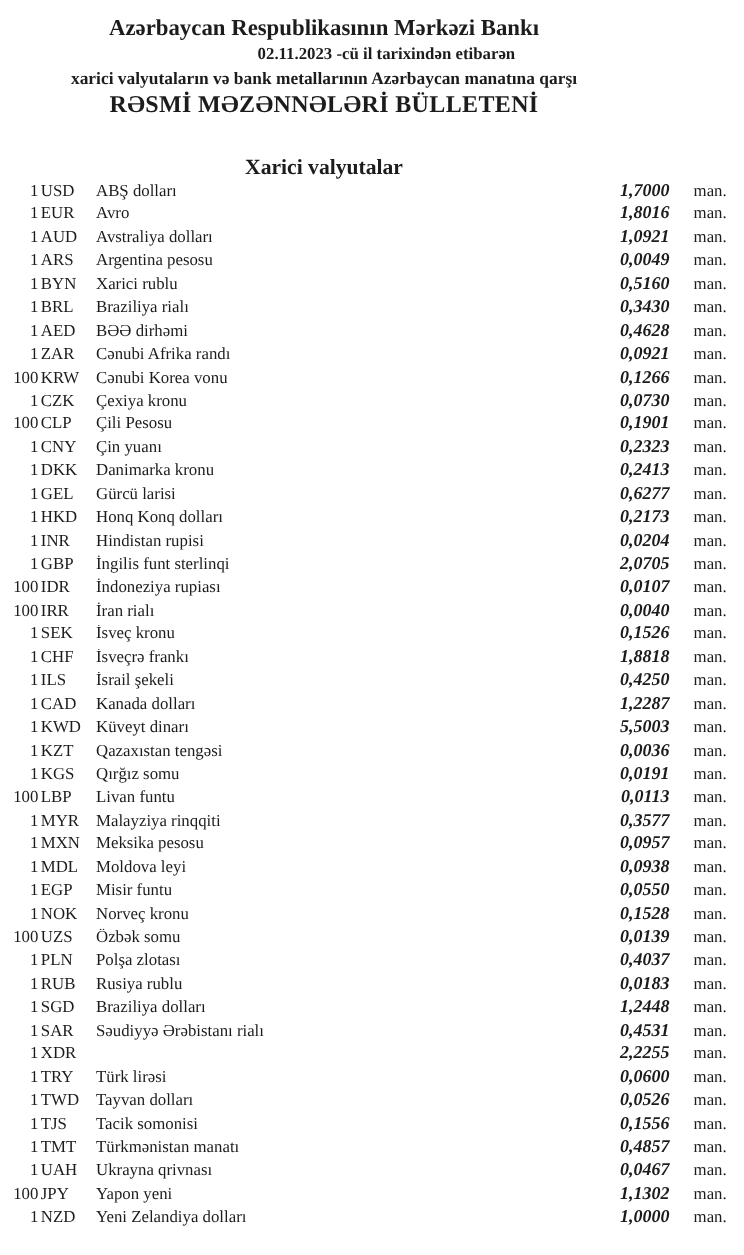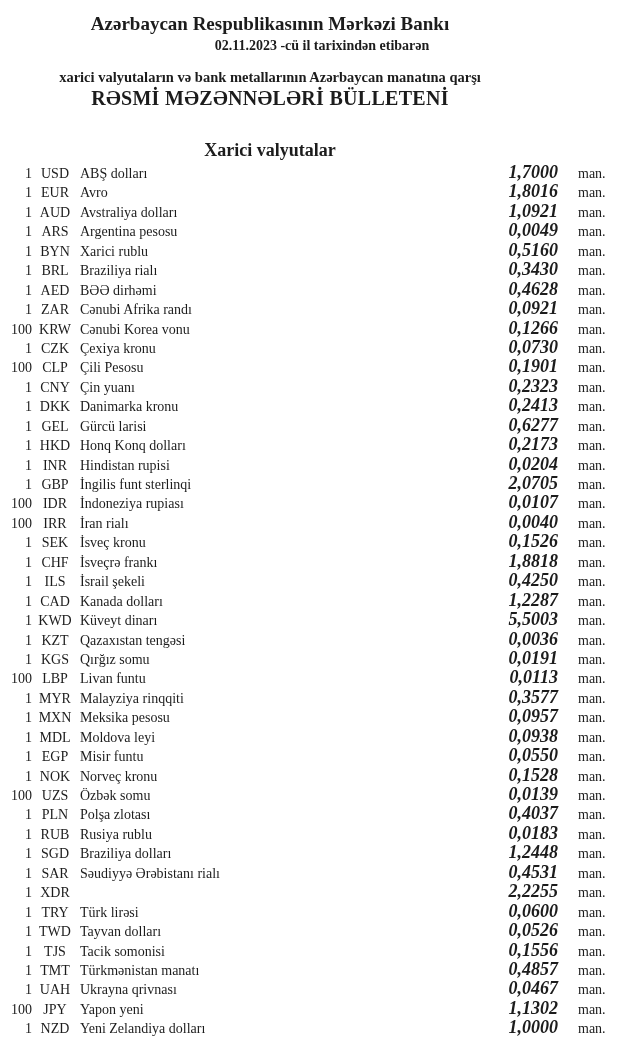--- a/index.html
+++ b/index.html
@@ -22,21 +22,20 @@
   .date-line {
     font-size: 14px;
     font-weight: bold;
     line-height: 20px;
     padding-left: 104px; 
   }
   .subtitle {
     font-size: 14.5px;
     font-weight: bold;
     line-height: 21px;
-    margin-top: 11px;
   }
   .bulletin-title {
     font-size: 20px;
     font-weight: bold;
     line-height: 21px;
     letter-spacing: 0.3px;
   }
   .section-title {
     width: 540px;
     text-align: center;
@@ -48,27 +47,27 @@
   .rows { margin-top: 3px; }
   .row {
     display: flex;
     align-items: baseline;
     height: 19.45px;
     font-size: 14px;
     padding-right: 23px;
     white-space: nowrap;
   }
   .qty   { flex: none; width: 32px; text-align: right; }
-  .code  { flex: none; width: 42px; text-align: center; margin-left: 2px; }
+  .code  { flex: none; width: 42px; text-align: left; margin-left: 2px; }
   .name  { padding-left: 4px; overflow: hidden; text-align: right; }
   .rate  {
     margin-left: auto;
     font-weight: bold;
     font-style: italic;
-    font-size: 18px;
+    font-size: 15px;
   }
   .unit  { flex: none; width: 39px; padding-left: 20px; }
 </style>
 </head>
 <body>
 
 <div class="page">
   <div class="header">
     <div class="title">Azərbaycan Respublikasının Mərkəzi Bankı</div>
     <div class="date-line">02.11.2023 -cü il tarixindən etibarən</div>

